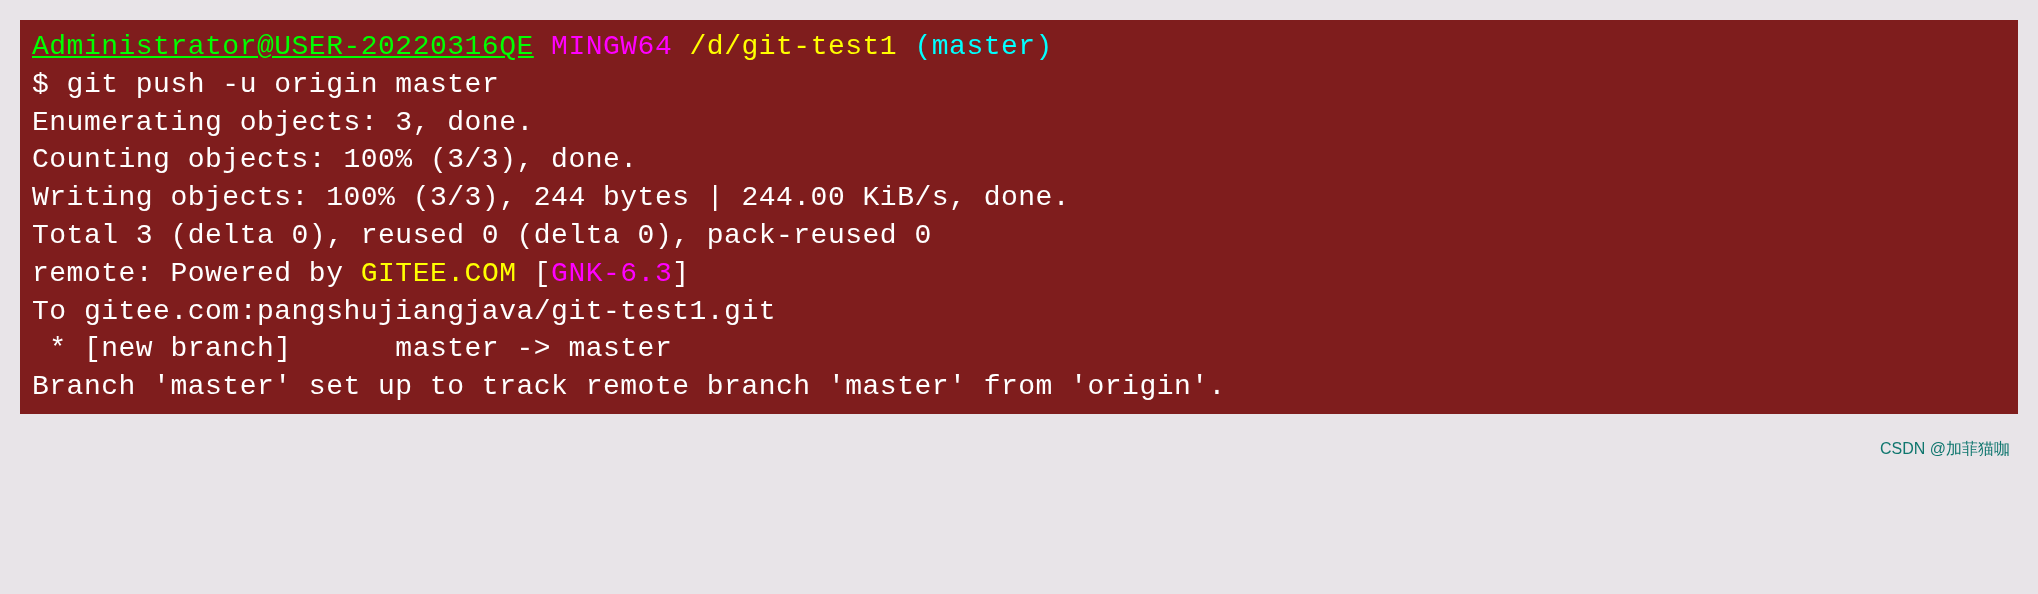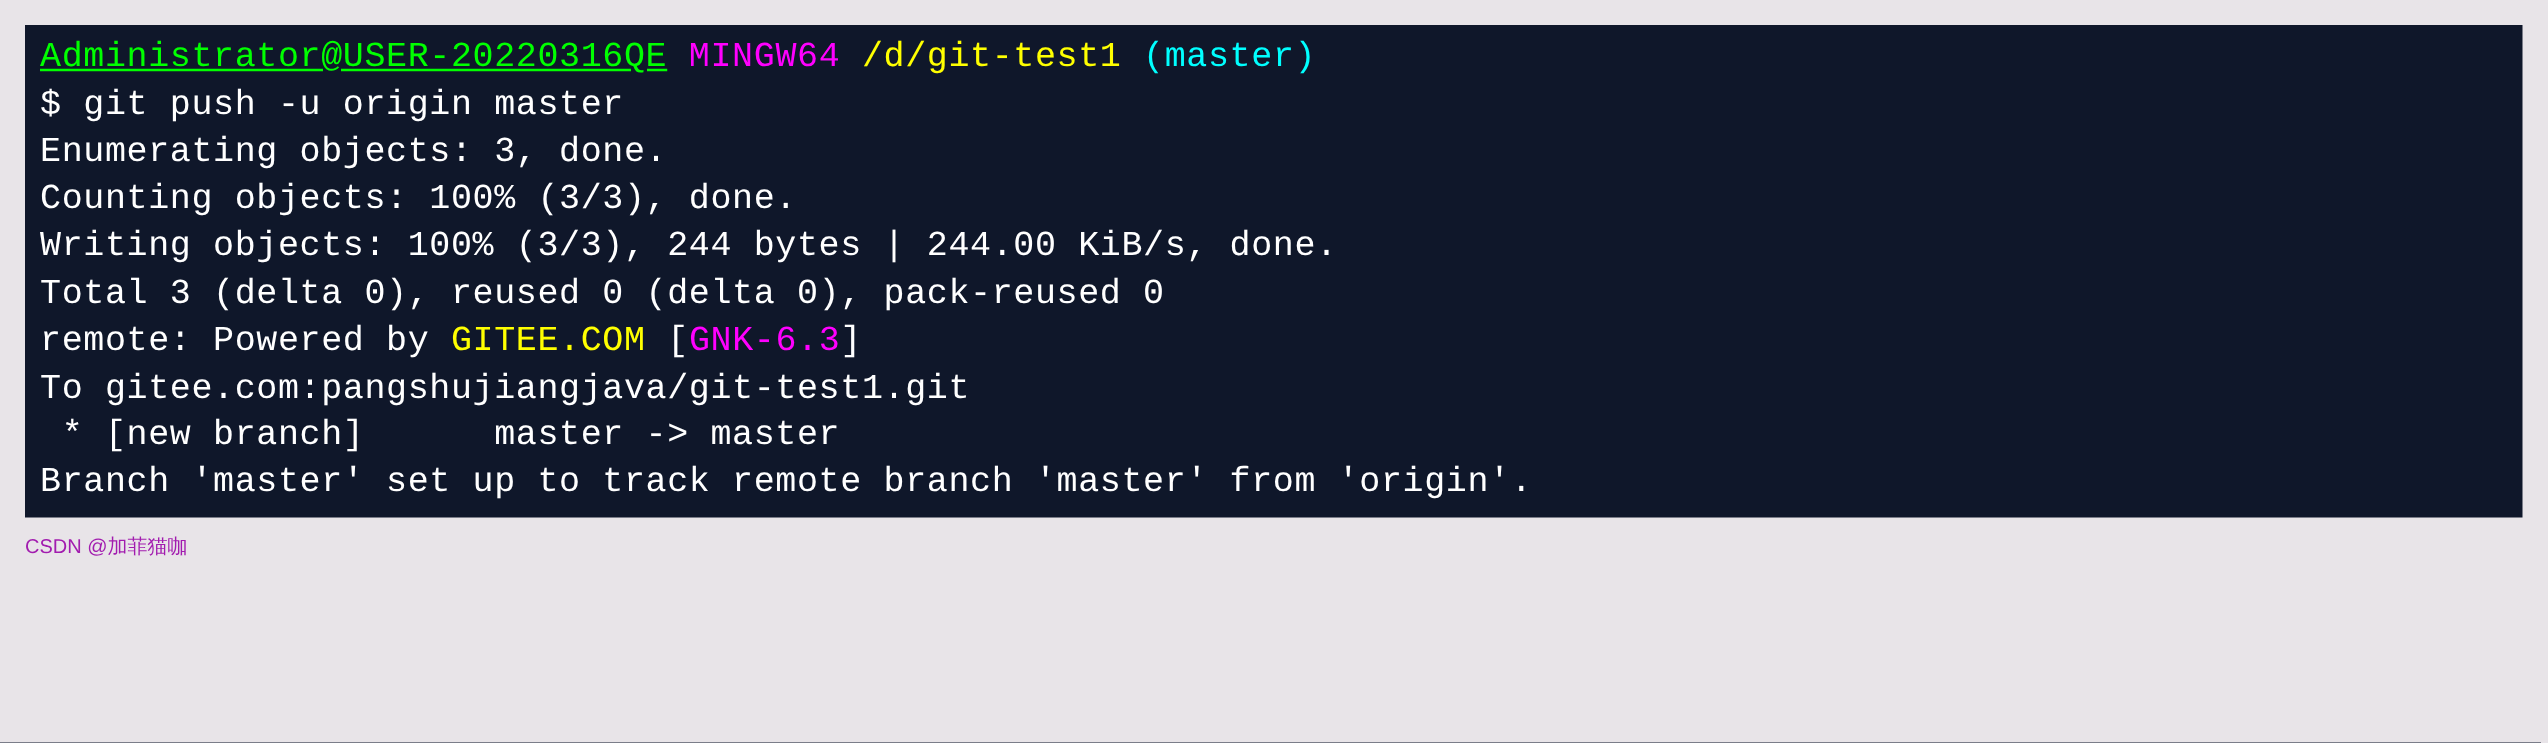--- a/index.html
+++ b/index.html
@@ -7,21 +7,21 @@
       padding: 0;
       box-sizing: border-box;
     }
     body {
       background-color: #e8e4e8;
       padding: 20px;
       font-family: 'Consolas', 'Courier New', monospace;
       width: 2038px;
     }
     .terminal {
-      background-color: #0f172a;
+      background-color: #7f1d1d;
       padding: 8px 12px;
       font-size: 28px;
       line-height: 1.35;
       white-space: pre;
       color: #ffffff;
       letter-spacing: 0.5px;
     }
     .green-underline {
       color: #00ff00;
       text-decoration: underline;
@@ -32,24 +32,24 @@
     .yellow {
       color: #ffff00;
     }
     .cyan {
       color: #00ffff;
     }
     .white {
       color: #ffffff;
     }
     .watermark {
-      text-align: left;
-      color: #a21caf;
+      text-align: right;
+      color: #0f766e;
       font-size: 16px;
-      padding-top: 13px;
+      padding-top: 25px;
       padding-right: 8px;
       font-family: sans-serif;
     }
   </style>
 </head>
 <body>
 
 <div class="terminal"><span class="green-underline">Administrator@USER-20220316QE</span><span class="white"> </span><span class="magenta">MINGW64</span><span class="white"> </span><span class="yellow">/d/git-test1</span><span class="white"> </span><span class="cyan">(master)</span>
 <span class="white">$ </span><span class="white">git push -u origin master</span>
 <span class="white">Enumerating objects: 3, done.</span>

